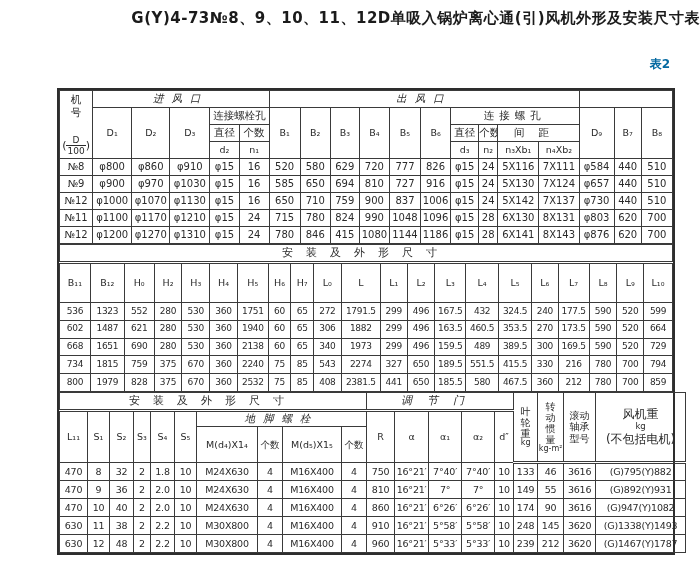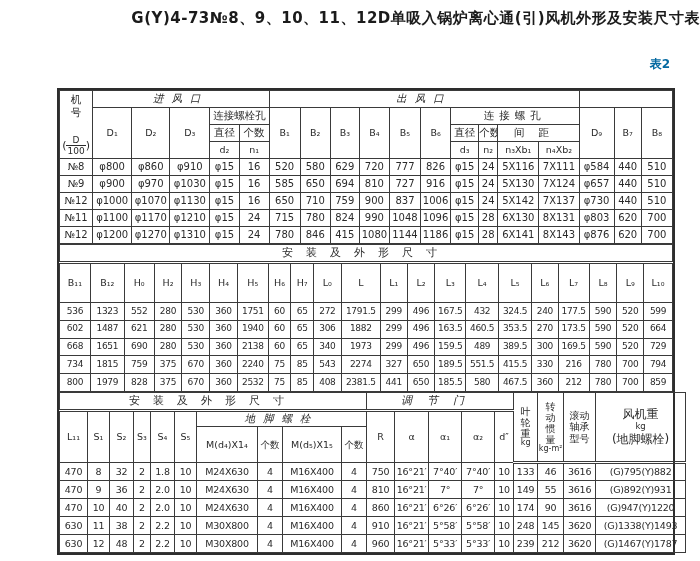--- a/index.html
+++ b/index.html
@@ -458,21 +458,21 @@
           </div>
         </td>
         <td rowspan="3">
           <div class="vwrap">
             <span class="vtext2">滚动轴承型号</span>
           </div>
         </td>
         <td rowspan="3">
           <div class="fw-line">风机重</div>
           <div class="fw-unit">kg</div>
-          <div class="fw-line">(地脚螺栓)</div>
+          <div class="fw-line">(不包括电机)</div>
         </td>
       </tr>
       <tr class="r2">
         <td rowspan="2">L₁₁</td>
         <td rowspan="2">S₁</td>
         <td rowspan="2">S₂</td>
         <td rowspan="2">S₃</td>
         <td rowspan="2">S₄</td>
         <td rowspan="2">S₅</td>
         <td colspan="4" class="cjk ls-mid">地脚螺栓</td>
@@ -544,21 +544,21 @@
           <td>M16X400</td>
           <td>4</td>
           <td>860</td>
           <td>16°21′</td>
           <td>6°26′</td>
           <td>6°26′</td>
           <td>10</td>
           <td>174</td>
           <td>90</td>
           <td>3616</td>
-          <td>(G)947(Y)1220</td>
+          <td>(G)947(Y)1082</td>
         </tr>
         <tr>
           <td>630</td>
           <td>11</td>
           <td>38</td>
           <td>2</td>
           <td>2.2</td>
           <td>10</td>
           <td>M30X800</td>
           <td>4</td>

